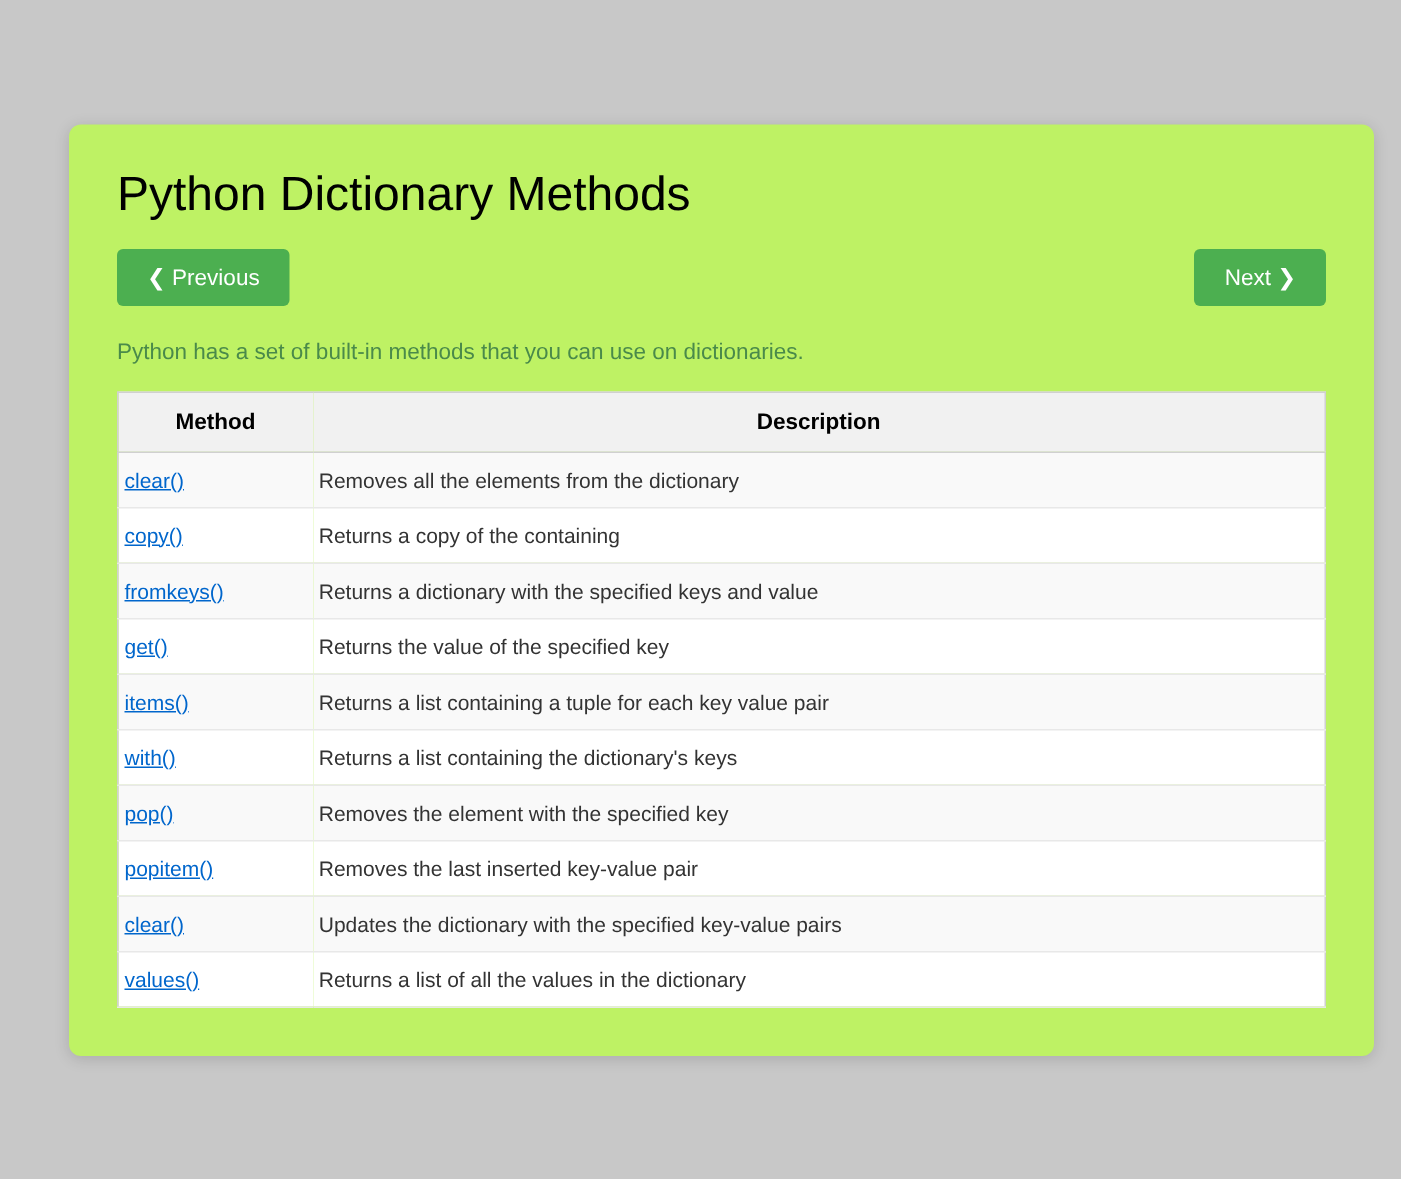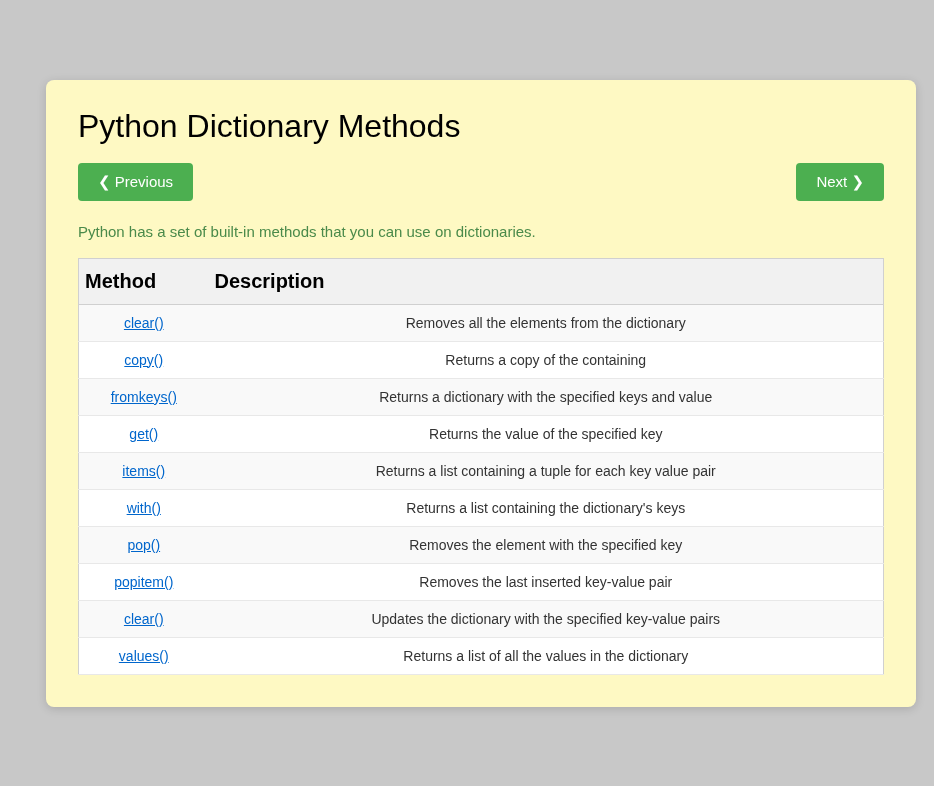--- a/index.html
+++ b/index.html
@@ -6,21 +6,21 @@
     body {
       background: #c8c8c8;
       display: flex;
       justify-content: center;
       align-items: center;
       min-height: 100vh;
       font-family: Arial, sans-serif;
       font-size: 15px;
     }
     .card {
-      background: #fef9c3;
+      background: #bef264;
       border-radius: 8px;
       box-shadow: 0 2px 10px rgba(0,0,0,0.15);
       width: 870px;
       padding: 28px 32px 32px 32px;
       margin-left: 28px;
     }
     .page-title {
       font-size: 32px;
       font-weight: 400;
       color: #000;
@@ -53,38 +53,37 @@
     table {
       width: 100%;
       border-collapse: collapse;
       border: 1px solid #d0d0d0;
     }
     thead tr {
       background: #f1f1f1;
     }
     thead th {
       padding: 11px 6px;
-      text-align: left;
+      text-align: center;
       font-weight: 700;
-      font-size: 20px;
+      font-size: 15px;
       border-bottom: 1px solid #d0d0d0;
     }
     tbody tr:nth-child(odd) {
       background: #f9f9f9;
     }
     tbody tr:nth-child(even) {
       background: #fff;
     }
     tbody td {
-      padding: 10px 20px;
+      padding: 10px 4px;
       vertical-align: top;
       font-size: 14px;
       color: #333;
       border-bottom: 1px solid #e8e8e8;
-      text-align: center;
     }
     tbody td:first-child {
       color: #0066cc;
       text-decoration: underline;
       cursor: pointer;
       white-space: nowrap;
       width: 130px;
     }
   </style>
 </head>

